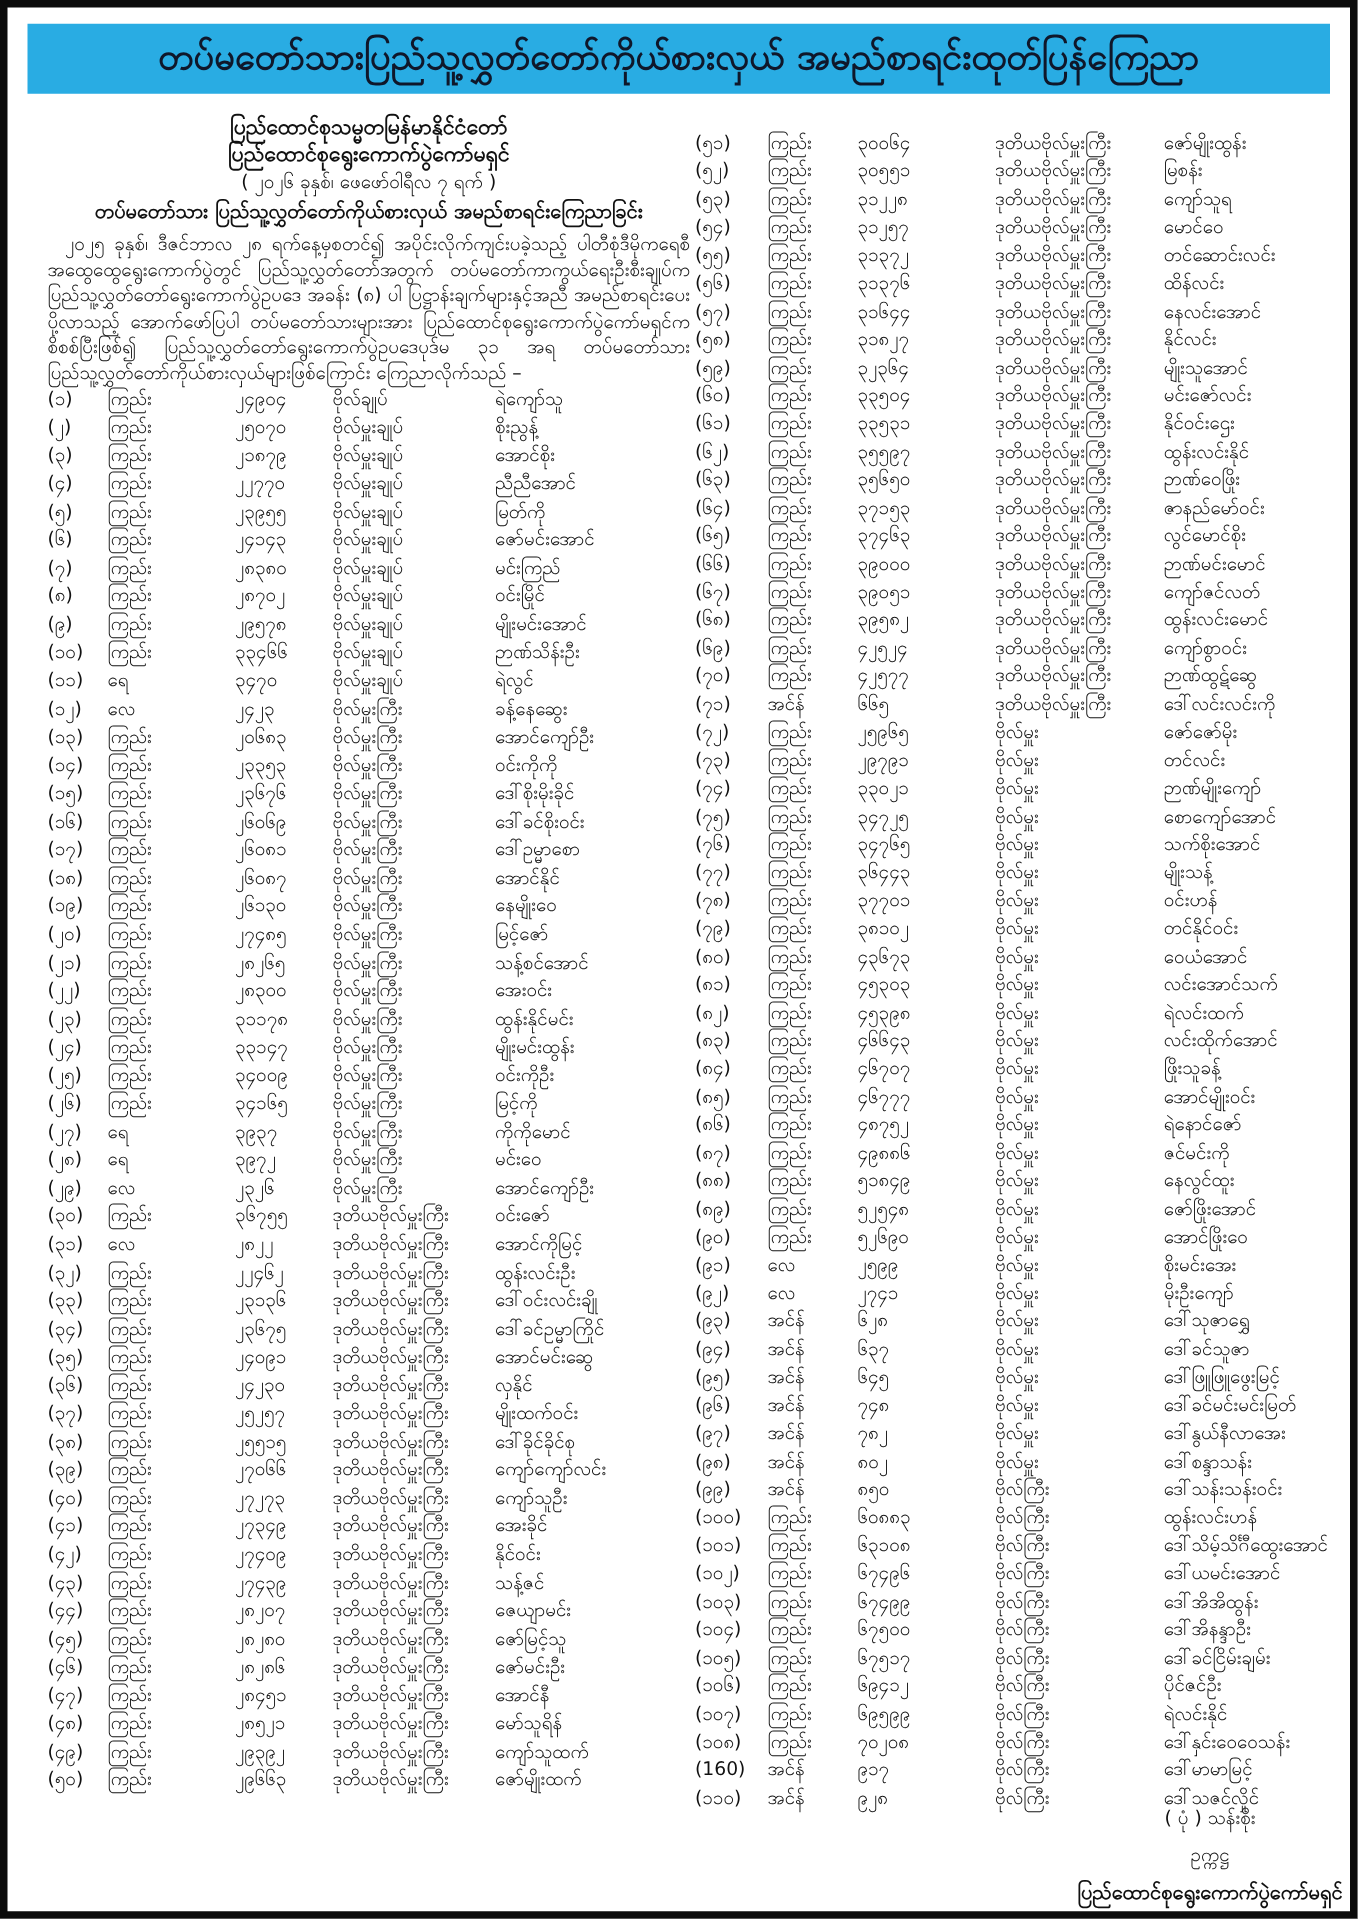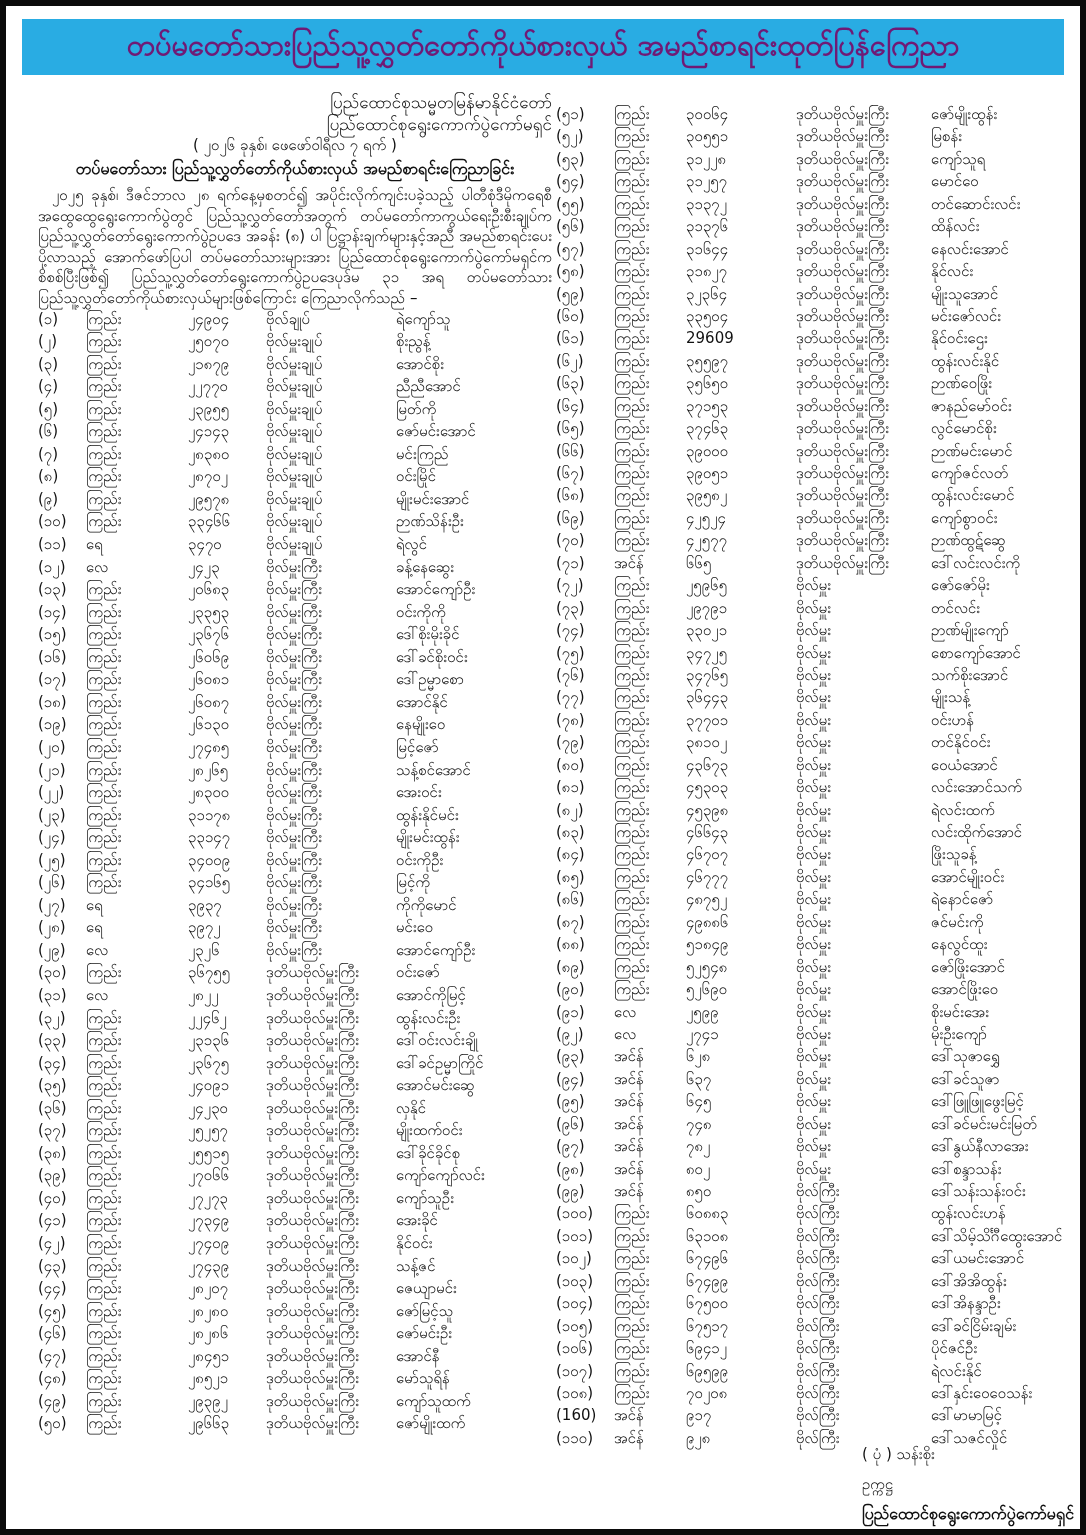--- a/index.html
+++ b/index.html
@@ -20,21 +20,21 @@
     display:flex;align-items:center;justify-content:center;
     color:#ffffff;font-size:29px;font-weight:bold;
     white-space:nowrap;
   }
   .col{position:absolute;top:78px;}
   .col-left{left:32px;width:514px;}
   .col-right{left:550px;width:522px;}
 
   .doc-header{text-align:center;padding-top:8px;}
   .doc-header div{line-height:21.5px;white-space:nowrap;}
-  .dh-1,.dh-2{font-size:17px;font-weight:normal;text-align:right;}
+  .dh-1,.dh-2{font-size:17px;font-weight:bold;}
   .dh-3{font-size:16px;}
   .dh-4,.dh-5{font-size:15px;}
   .dh-6{font-size:16px;font-weight:bold;margin-top:1px;}
 
   .intro{
     margin:6px 0 0 0;
     font-size:15px;line-height:20.6px;
     text-align:justify;text-indent:14px;
   }
 
@@ -50,31 +50,31 @@
     display:grid;align-items:baseline;
     font-size:15px;white-space:nowrap;
   }
   .col-left  .row{grid-template-columns:48px 102px 78px 130px 1fr;height:22.55px;}
   .col-right .row{grid-template-columns:58px 72px 110px 135px 1fr;height:22.45px;}
   .col-right .rows{margin-top:20px;}
   .c-serial{overflow:visible;}
 
   .signature{
     position:absolute;top:1356px;right:4px;
-    line-height:29.5px;font-size:15px;
+    text-align:center;line-height:29.5px;font-size:15px;
     white-space:nowrap;
   }
   .sig-org{font-weight:bold;font-size:16px;}
 </style>
 </head>
 <body>
 
 <div class="page">
 
-  <div class="banner" style="background: rgb(41, 172, 227); color: #701a75;">
+  <div class="banner" style="background: rgb(41, 172, 227); color: #0f172a;">
     <span>တပ်မတော်သားပြည်သူ့လွှတ်တော်ကိုယ်စားလှယ် အမည်စာရင်းထုတ်ပြန်ကြေညာ</span>
   </div>
 
   <div class="col col-left">
     <div class="doc-header">
       <div class="dh-1">ပြည်ထောင်စုသမ္မတမြန်မာနိုင်ငံတော်</div>
       <div class="dh-2">ပြည်ထောင်စုရွေးကောက်ပွဲကော်မရှင်</div>
       <div class="dh-5">( ၂၀၂၆ ခုနှစ်၊ ဖေဖော်ဝါရီလ ၇ ရက် )</div>
       <div class="dh-6">တပ်မတော်သား ပြည်သူ့လွှတ်တော်ကိုယ်စားလှယ် အမည်စာရင်းကြေညာခြင်း</div>
     </div>
@@ -504,21 +504,21 @@
         <div class="row">
           <span class="c-serial">(၆၀)</span>
           <span class="c-branch">ကြည်း</span>
           <span class="c-number">၃၃၅၀၄</span>
           <span class="c-rank">ဒုတိယဗိုလ်မှူးကြီး</span>
           <span class="c-name">မင်းဇော်လင်း</span>
         </div>
         <div class="row">
           <span class="c-serial">(၆၁)</span>
           <span class="c-branch">ကြည်း</span>
-          <span class="c-number">29609</span>
+          <span class="c-number">၃၃၅၃၁</span>
           <span class="c-rank">ဒုတိယဗိုလ်မှူးကြီး</span>
           <span class="c-name">နိုင်ဝင်းဌေး</span>
         </div>
         <div class="row">
           <span class="c-serial">(၆၂)</span>
           <span class="c-branch">ကြည်း</span>
           <span class="c-number">၃၅၅၉၇</span>
           <span class="c-rank">ဒုတိယဗိုလ်မှူးကြီး</span>
           <span class="c-name">ထွန်းလင်းနိုင်</span>
         </div>

